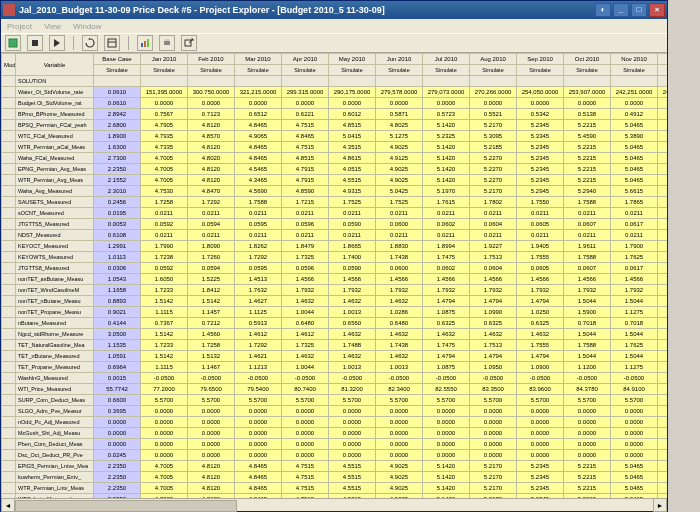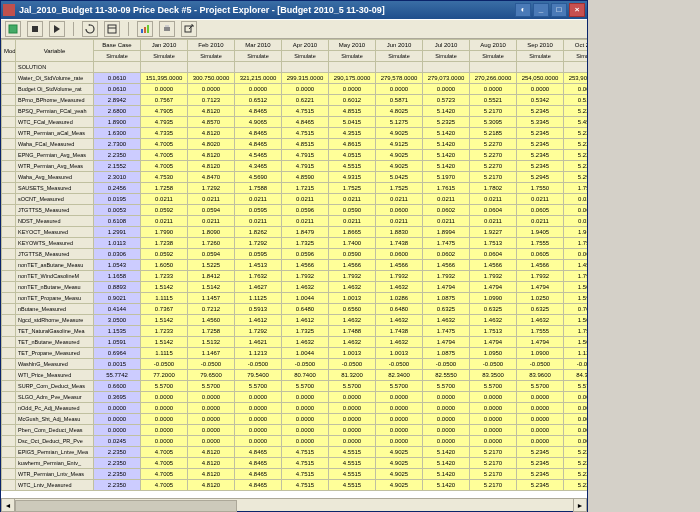--- a/index.html
+++ b/index.html
@@ -1,16 +1,16 @@
 <!DOCTYPE html>
 <html><head>
 <meta charset="utf-8">
 <style>
   html,body{margin:0;padding:0;font-family:Arial,sans-serif;font-size:8px;background:#d4d0c8;}
-  .window{width:588px;height:512px;background:#ece9d8;border:1px solid #0a246a;display:flex;flex-direction:column;box-sizing:border-box;}
+  .window{width:668px;height:512px;background:#ece9d8;border:1px solid #0a246a;display:flex;flex-direction:column;box-sizing:border-box;}
   .titlebar{height:18px;background:linear-gradient(#3a6ea5,#1f4e8c);color:#fff;display:flex;align-items:center;padding:0 2px;font-size:9px;font-weight:bold;}
   .titlebar-icon{width:12px;height:12px;background:#c0504d;margin-right:4px;}
   .title-text{flex:1;white-space:nowrap;overflow:hidden;}
   .win-btns{display:flex;gap:2px;}
   .win-btn{width:14px;height:12px;background:#4a7ab7;border:1px solid #2a5a97;display:flex;align-items:center;justify-content:center;color:#fff;font-size:8px;line-height:1;}
   .win-btn.red{background:#c75050;border-color:#a03030;}
   .menubar{height:14px;background:#ece9d8;display:flex;align-items:center;gap:12px;padding:0 6px;font-size:8px;color:#999;}
   .toolbar{height:18px;background:#ece9d8;border-top:1px solid #fff;border-bottom:1px solid #aca899;display:flex;align-items:center;gap:6px;padding:0 4px;}
   .tbtn{width:14px;height:14px;border:1px solid #aca899;background:#ece9d8;display:flex;align-items:center;justify-content:center;font-size:8px;}
   .tbtn svg{width:10px;height:10px;}
@@ -39,20 +39,25 @@
     <div class="titlebar-icon"></div>
     <div class="title-text">Jal_2010_Budget 11-30-09 Price Deck #5 - Project Explorer - [Budget 2010_5 11-30-09]</div>
     <div class="win-btns">
       <div class="win-btn">◐</div>
       <div class="win-btn">_</div>
       <div class="win-btn">□</div>
       <div class="win-btn red">×</div>
     </div>
   </div>
 
+  <div class="menubar">
+    <span>Project</span>
+    <span>View</span>
+    <span>Window</span>
+  </div>
 
   <div class="toolbar">
     <div class="tbtn">
         <svg viewBox="0 0 10 10">
           <rect x="1" y="1" width="8" height="8" fill="#4a6" stroke="#284"></rect>
         </svg>
       </div>
     <div class="tbtn">
         <svg viewBox="0 0 10 10">
           <rect x="2" y="2" width="6" height="6" fill="#333"></rect>

